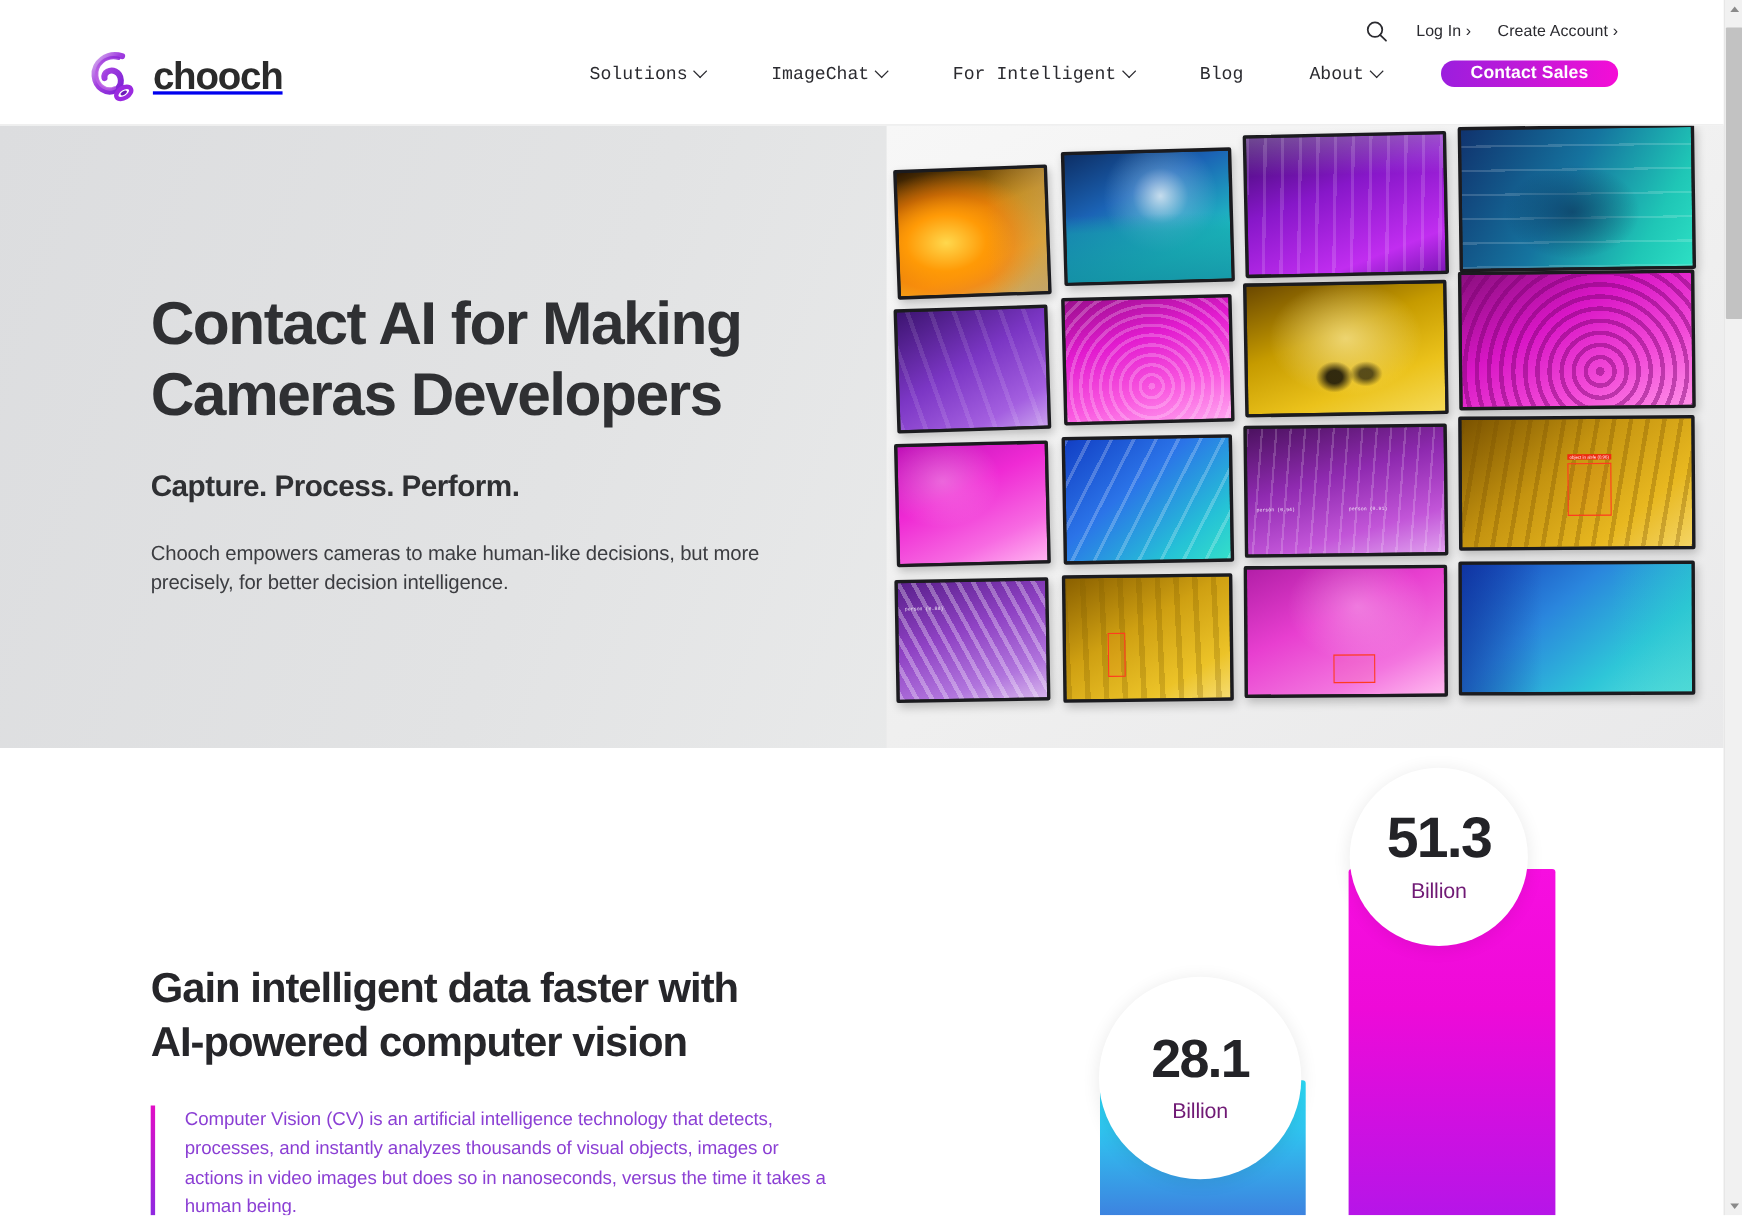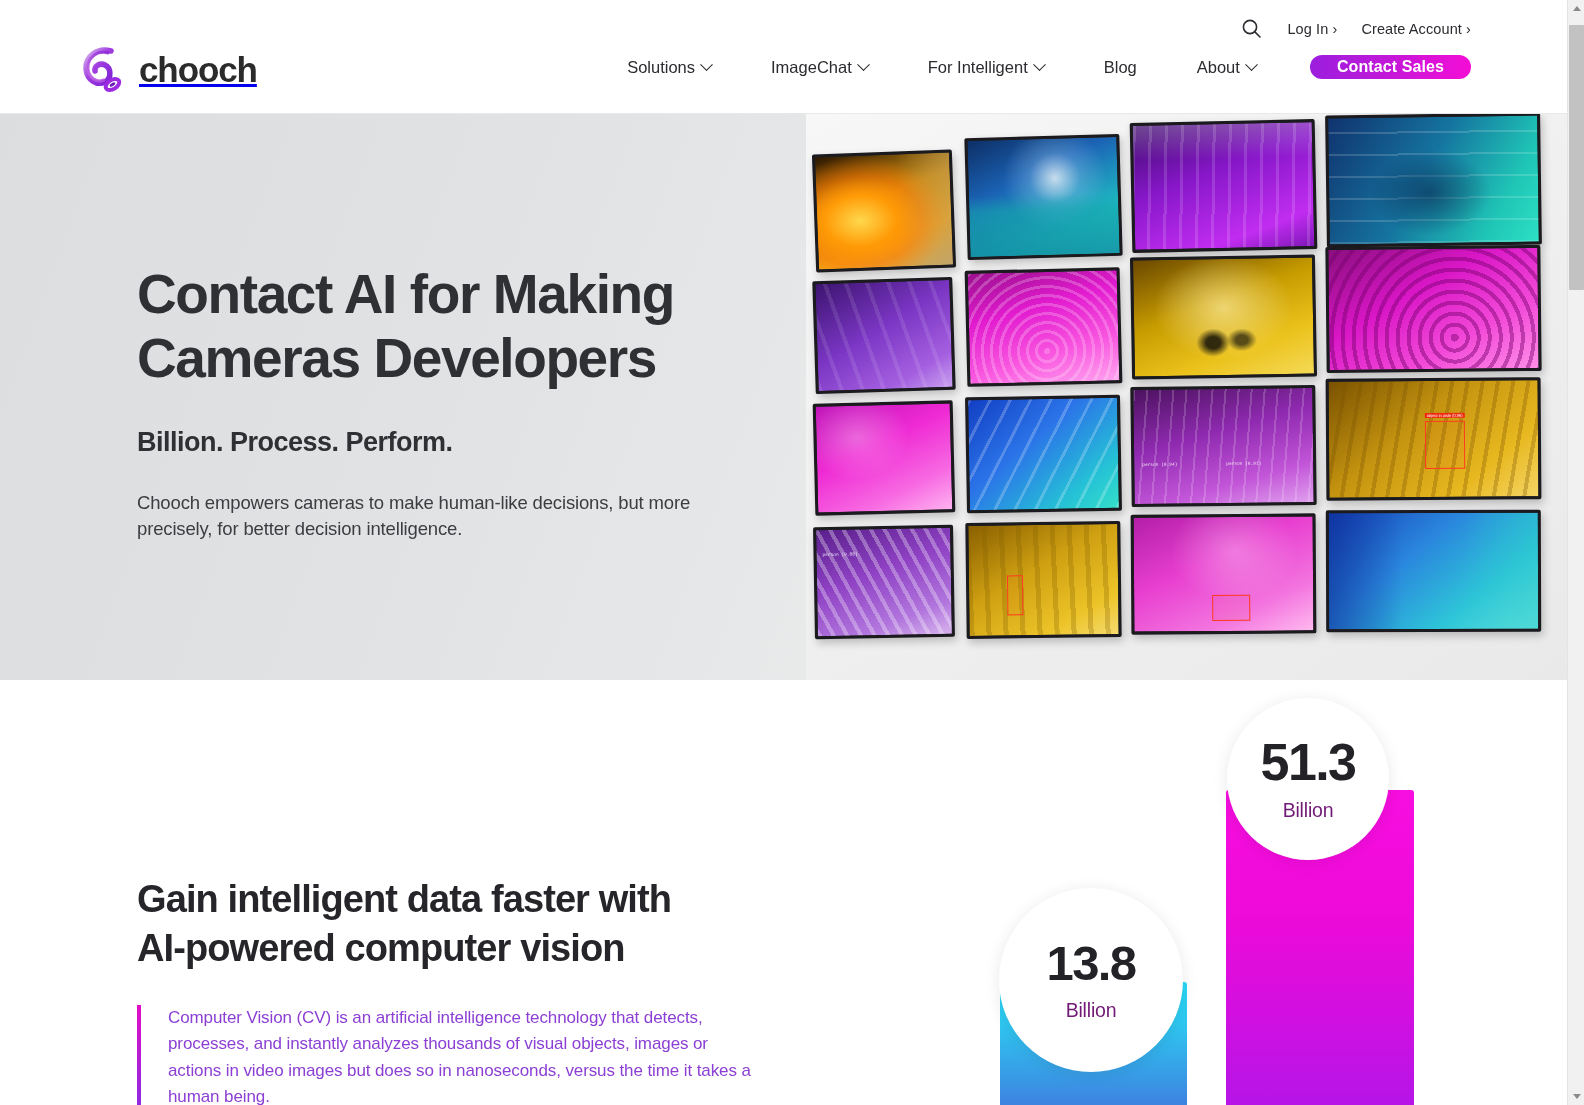--- a/index.html
+++ b/index.html
@@ -108,20 +108,21 @@
   }
   .nav-item {
     display: flex; align-items: center; gap: 7px;
     font-size: 16.5px;
     color: #2b2b30;
     text-decoration: none;
     font-weight: 400;
     padding: 0 30px;
     cursor: pointer;
     white-space: nowrap;
+    font-family: Liberation Mono, monospace;
   }
   .chev-down {
     display: inline-block;
     width: 9px; height: 9px;
     border-right: 1.6px solid #2b2b30;
     border-bottom: 1.6px solid #2b2b30;
     transform: rotate(45deg) translate(-2px,-2px);
   }
   .contact-btn {
     margin-left: 24px;
@@ -363,21 +364,21 @@
       </nav>
     </header>
 
     <section class="hero">
 
       <div class="hero-copy">
         <h1 class="hero-title">
           <span>Contact AI for Making</span><br>
           <span>Cameras Developers</span>
         </h1>
-        <p class="hero-sub">Billion. Process. Perform.</p>
+        <p class="hero-sub">Capture. Process. Perform.</p>
         <p class="hero-body">Chooch empowers cameras to make human-like decisions, but more precisely, for better decision intelligence.</p>
       </div>
 
       <div class="monitor-wall">
 
         <div class="mon" style="left:8px;  top:38px;  width:140px; height:118px; transform:rotate(-2.1deg);">
           <div class="scr" style="background:linear-gradient(160deg,#2b1600 0%,#c98b11 40%,#f0a71c 70%,#c7a86b 100%);"></div>
           <div class="scr" style="background:radial-gradient(ellipse at 32% 58%,#ffd84d 0%,#ff9a06 28%,rgba(255,120,0,.55) 48%,transparent 70%);"></div>
           <div class="scr" style="background:linear-gradient(90deg,transparent 60%,rgba(190,160,100,.5) 100%);"></div>
         </div>
@@ -466,21 +467,21 @@
         <span>AI-powered computer vision</span>
       </h2>
 
       <blockquote class="s2-quote">Computer Vision (CV) is an artificial intelligence technology that detects, processes, and instantly analyzes thousands of visual objects, images or actions in video images but does so in nanoseconds, versus the time it takes a human being.</blockquote>
 
       <div class="stats">
         <div class="bar bar-cyan"></div>
         <div class="bar bar-magenta"></div>
 
         <div class="bubble bubble-cyan">
-          <span class="num">13.8</span>
+          <span class="num">28.1</span>
           <span class="unit">Billion</span>
         </div>
         <div class="bubble bubble-magenta">
           <span class="num">51.3</span>
           <span class="unit">Billion</span>
         </div>
       </div>
     </section>
   </div>
 

